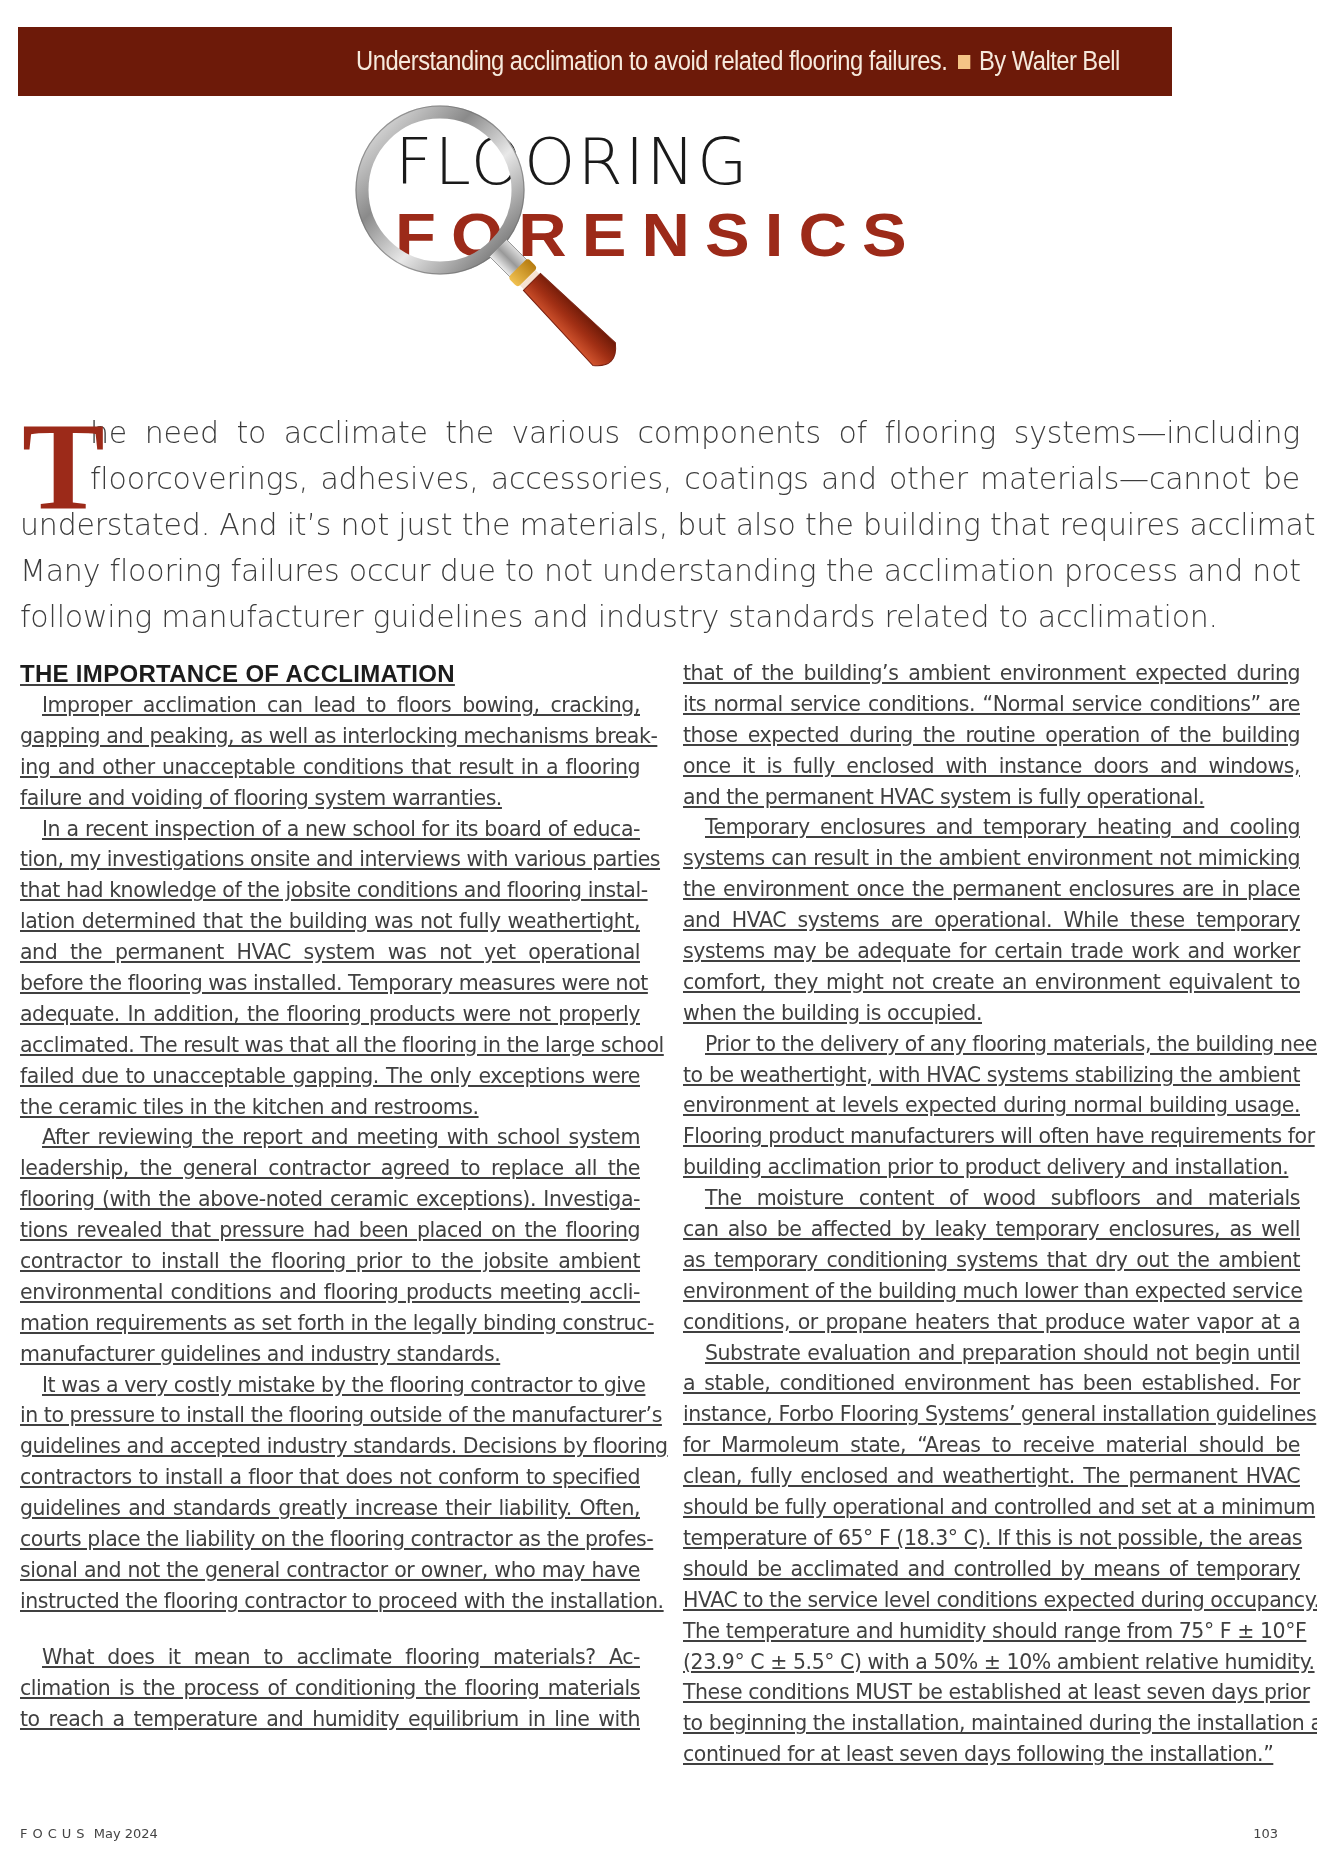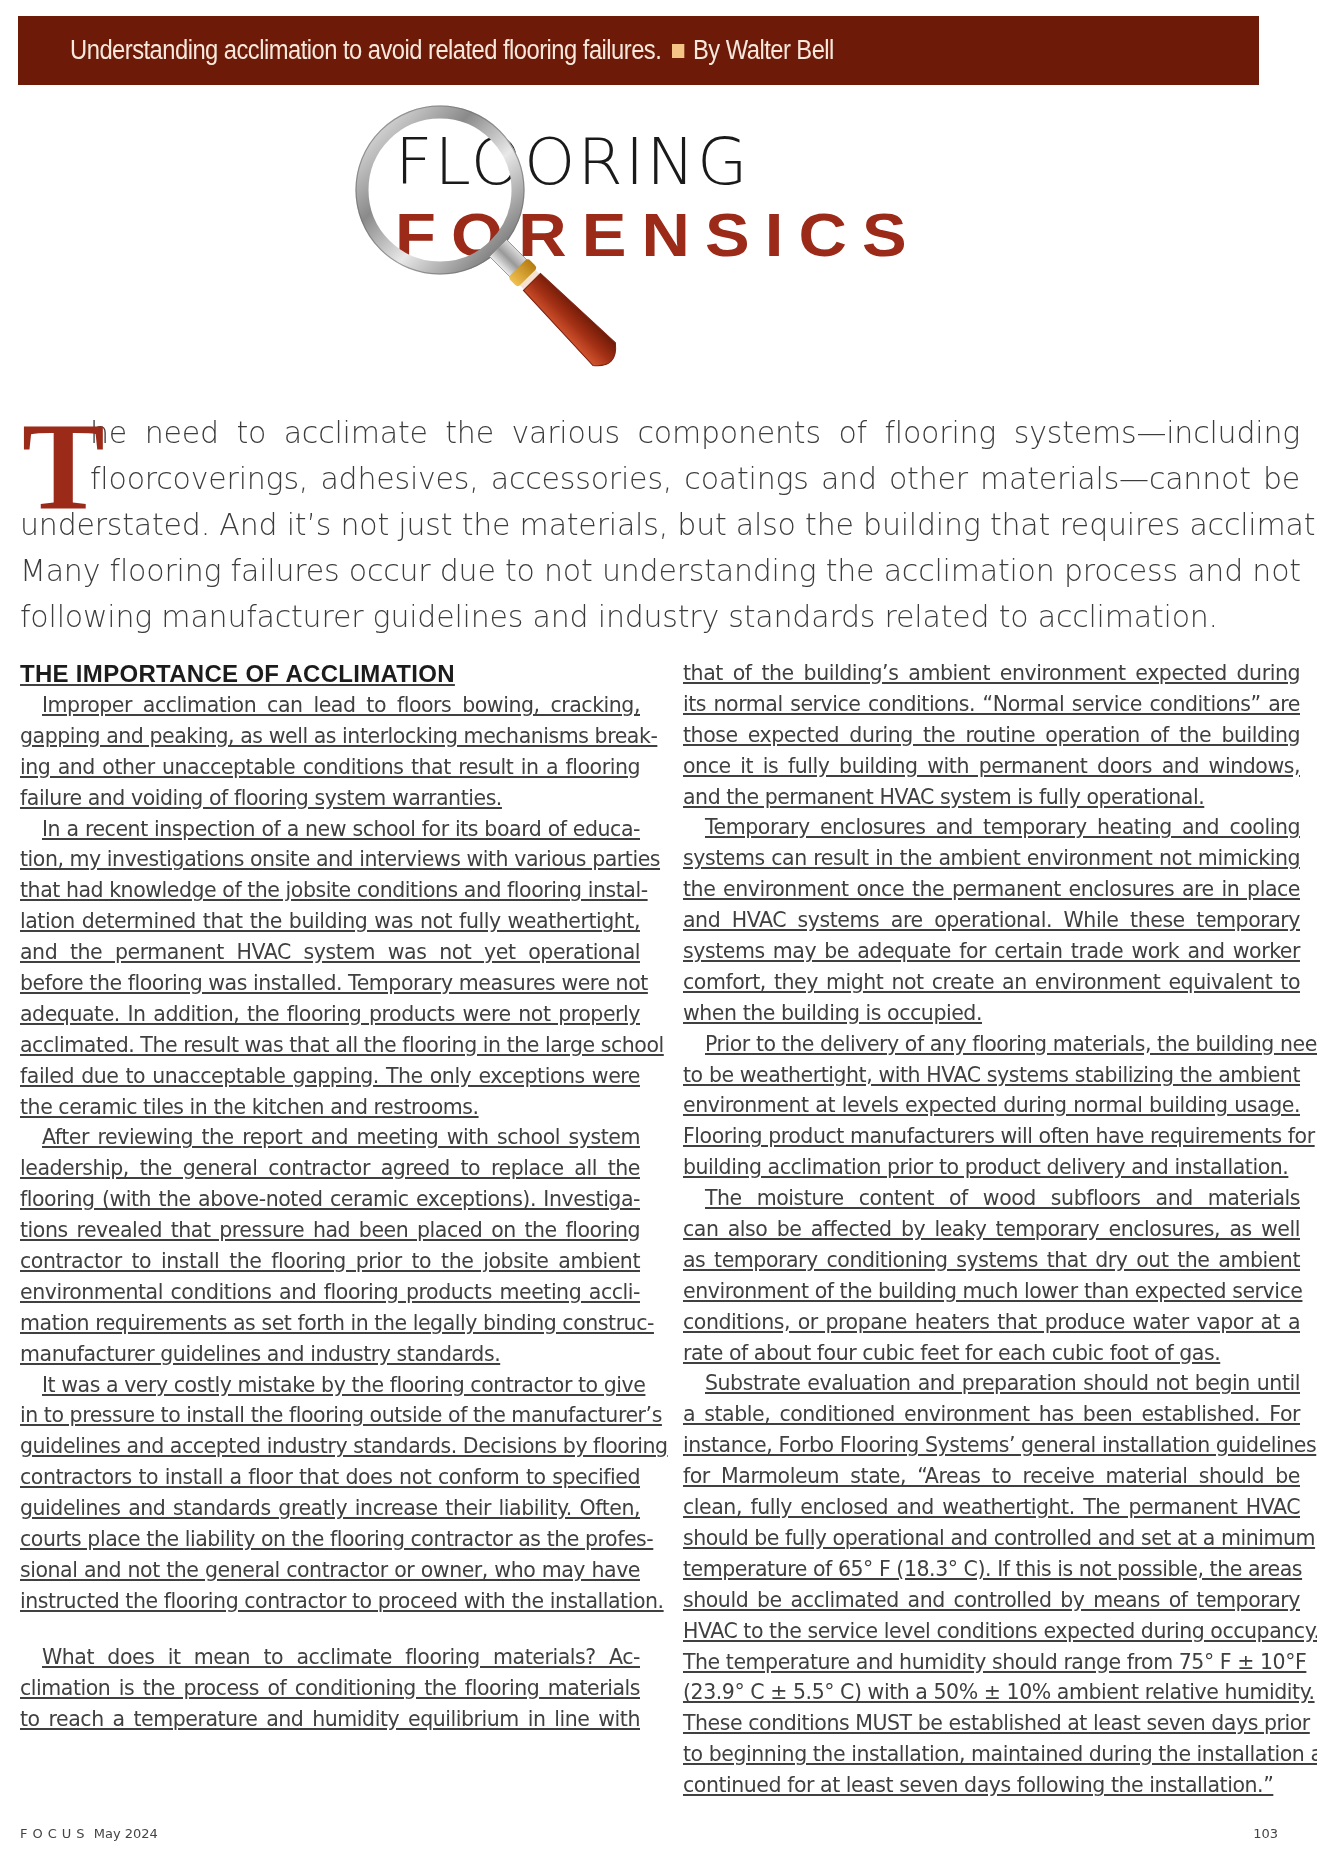--- a/index.html
+++ b/index.html
@@ -1,18 +1,18 @@
 <!DOCTYPE html>
 <html><head>
 <meta charset="utf-8">
 <style>
   html, body { margin: 0; padding: 0; background: #ffffff; }
   body { width: 1317px; height: 1866px; position: relative; overflow: hidden; font-family: "DejaVu Sans", sans-serif; color: #3a3a3a; }
 
-  .header-bar { position: absolute; left: 18px; top: 16px; width: 1241px; height: 69px; background: #6d1a09; display: flex; align-items: center; justify-content: flex-start; }
+  .header-bar { position: absolute; left: 18px; top: 27px; width: 1154px; height: 69px; background: #6d1a09; display: flex; align-items: center; justify-content: flex-end; }
   .header-text { font-family: "Liberation Sans", sans-serif; font-size: 27px; color: #f6e9dc; letter-spacing: -0.6px; transform: scaleX(0.88); white-space: nowrap; display: flex; align-items: center; }
   .header-bullet { display: inline-block; width: 14px; height: 14px; background: #f4c486; margin: 0 10px 0 12px; }
 
   .logo { position: absolute; left: 340px; top: 100px; width: 620px; height: 300px; }
   .logo-flooring { position: absolute; left: 55px; top: 30px; font-family: "DejaVu Sans", sans-serif; font-weight: 200; font-size: 64px; line-height: 64px; color: #1a1a1a; letter-spacing: 2px; transform: scaleX(1.02); transform-origin: left; -webkit-text-stroke: 0; }
   .logo-forensics { position: absolute; left: 55px; top: 104px; font-family: "Liberation Sans", sans-serif; font-weight: bold; font-size: 62px; line-height: 62px; color: #9c2a19; letter-spacing: 14px; transform: scaleX(1.08); transform-origin: left; }
   .magnifier { position: absolute; left: 0; top: 0; width: 320px; height: 300px; }
 
   .intro { position: absolute; left: 20px; top: 410px; width: 1280px; font-family: "DejaVu Sans", sans-serif; font-size: 30px; line-height: 46px; color: #3c3c3c; font-weight: 300; letter-spacing: -0.2px; }
   .intro .line { display: block; text-align: justify; text-align-last: justify; white-space: nowrap; height: 46px; overflow: visible; }
@@ -138,21 +138,21 @@
       <span class="line">climation is the process of conditioning the flooring materials</span>
       <span class="line">to reach a temperature and humidity equilibrium in line with</span>
     </div>
 </div>
 
 <div class="column col-right">
   <div>
       <span class="line">that of the building’s ambient environment expected during</span>
       <span class="line">its normal service conditions. “Normal service conditions” are</span>
       <span class="line">those expected during the routine operation of the building</span>
-      <span class="line">once it is fully building with permanent doors and windows,</span>
+      <span class="line">once it is fully enclosed with instance doors and windows,</span>
       <span class="line last">and the permanent HVAC system is fully operational.</span>
     </div>
   <div>
       <span class="line first">Temporary enclosures and temporary heating and cooling</span>
       <span class="line">systems can result in the ambient environment not mimicking</span>
       <span class="line">the environment once the permanent enclosures are in place</span>
       <span class="line">and HVAC systems are operational. While these temporary</span>
       <span class="line">systems may be adequate for certain trade work and worker</span>
       <span class="line">comfort, they might not create an environment equivalent to</span>
       <span class="line last">when the building is occupied.</span>
@@ -163,21 +163,20 @@
       <span class="line">environment at levels expected during normal building usage.</span>
       <span class="line">Flooring product manufacturers will often have requirements for</span>
       <span class="line last">building acclimation prior to product delivery and installation.</span>
     </div>
   <div>
       <span class="line first">The moisture content of wood subfloors and materials</span>
       <span class="line">can also be affected by leaky temporary enclosures, as well</span>
       <span class="line">as temporary conditioning systems that dry out the ambient</span>
       <span class="line">environment of the building much lower than expected service</span>
       <span class="line">conditions, or propane heaters that produce water vapor at a</span>
-      <span class="line last">rate of about four cubic feet for each cubic foot of gas.</span>
     </div>
   <div>
       <span class="line first">Substrate evaluation and preparation should not begin until</span>
       <span class="line">a stable, conditioned environment has been established. For</span>
       <span class="line">instance, Forbo Flooring Systems’ general installation guidelines</span>
       <span class="line">for Marmoleum state, “Areas to receive material should be</span>
       <span class="line">clean, fully enclosed and weathertight. The permanent HVAC</span>
       <span class="line">should be fully operational and controlled and set at a minimum</span>
       <span class="line">temperature of 65° F (18.3° C). If this is not possible, the areas</span>
       <span class="line">should be acclimated and controlled by means of temporary</span>

